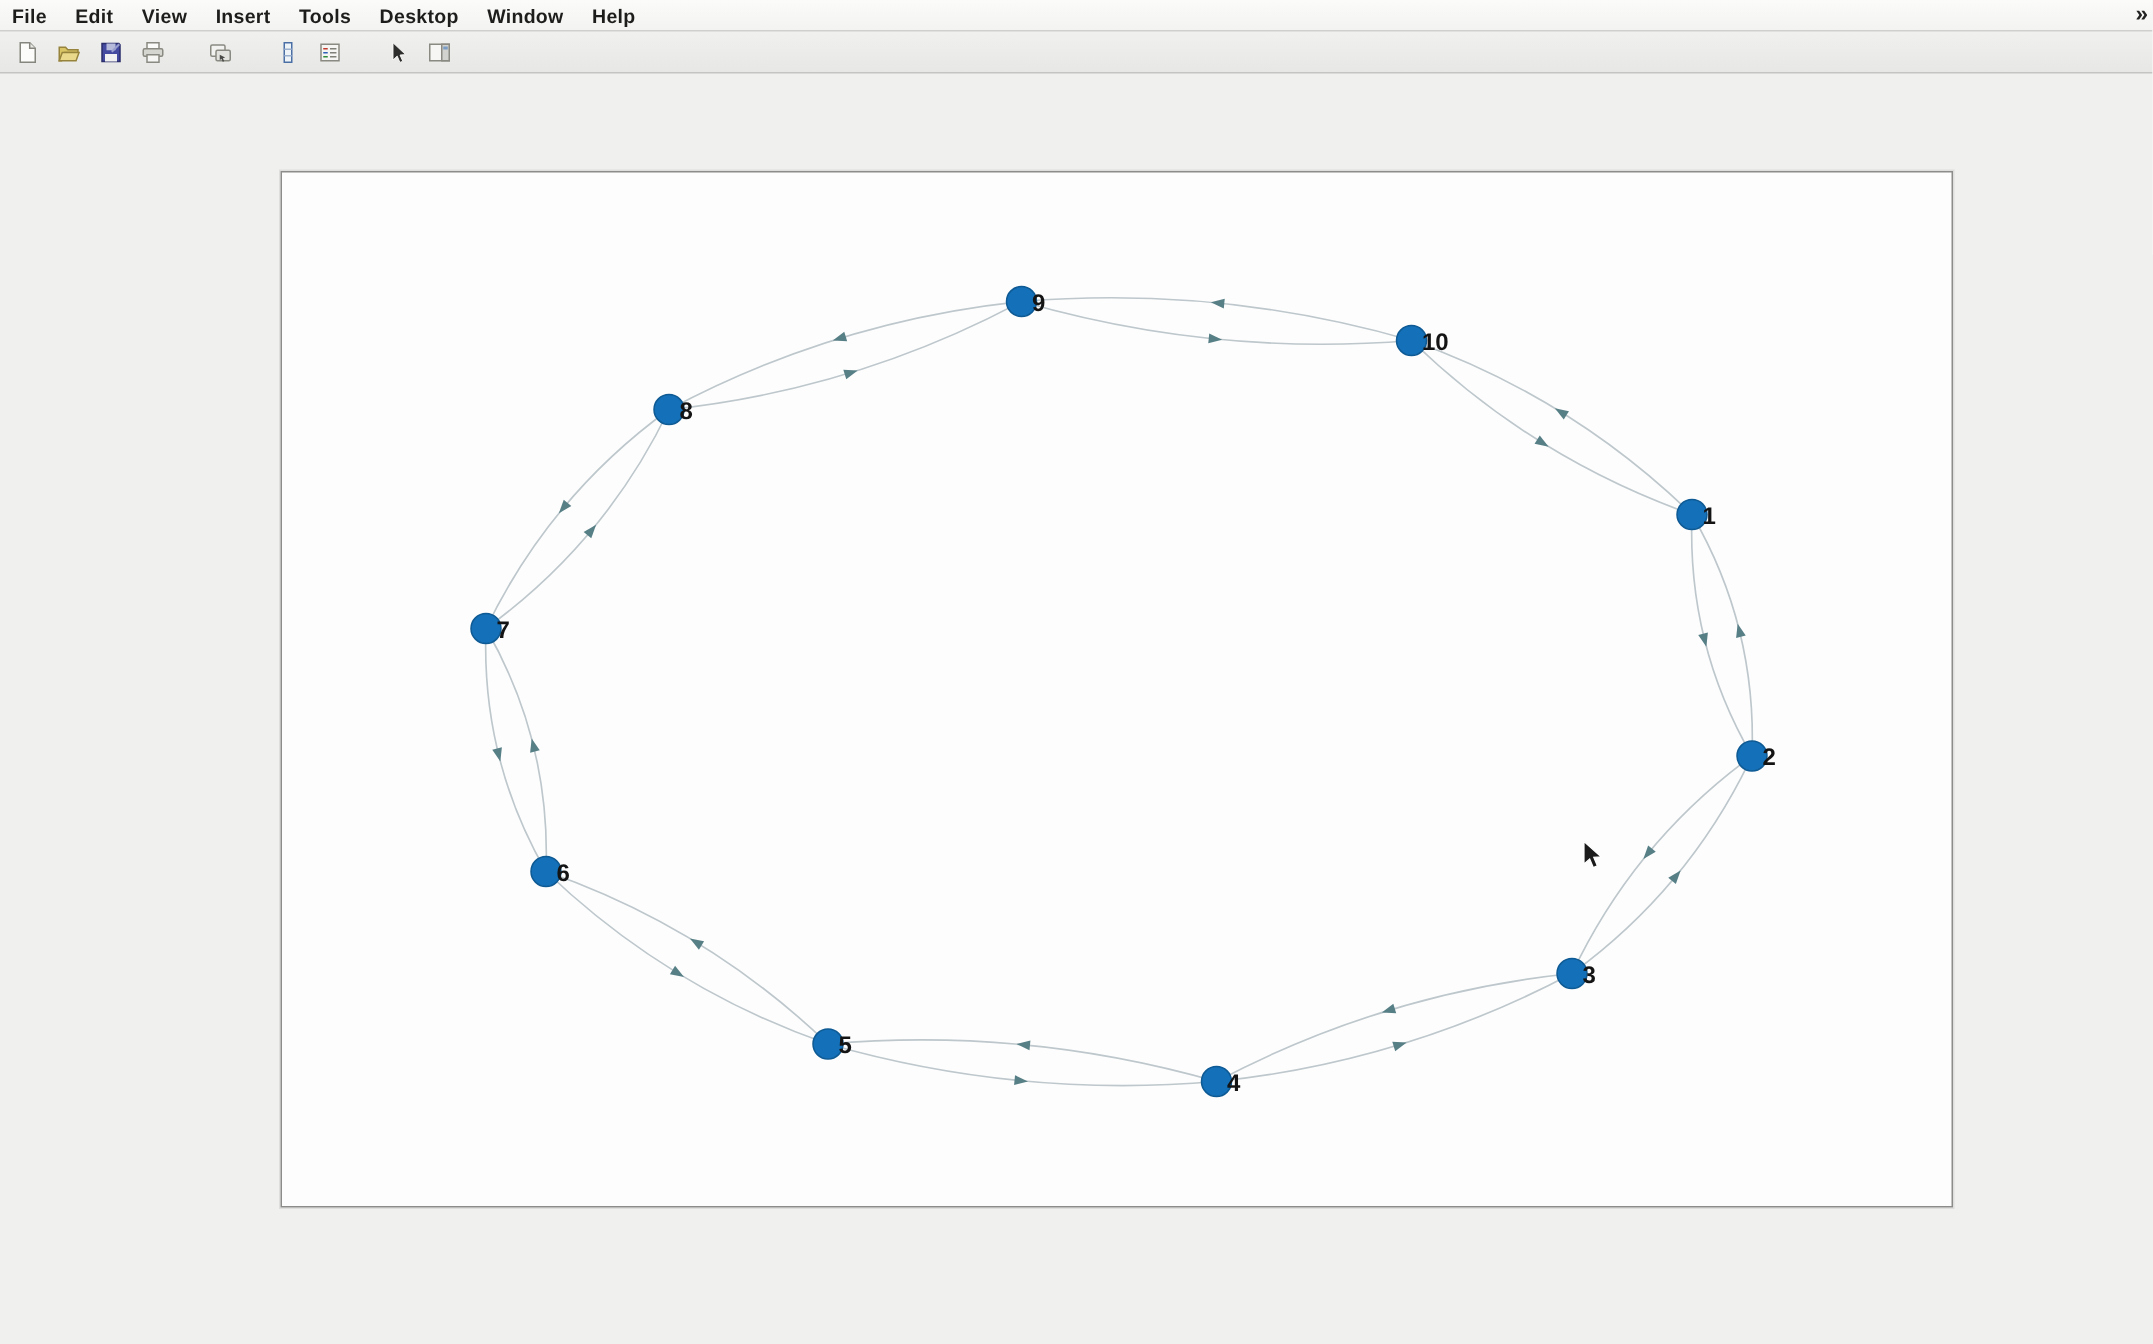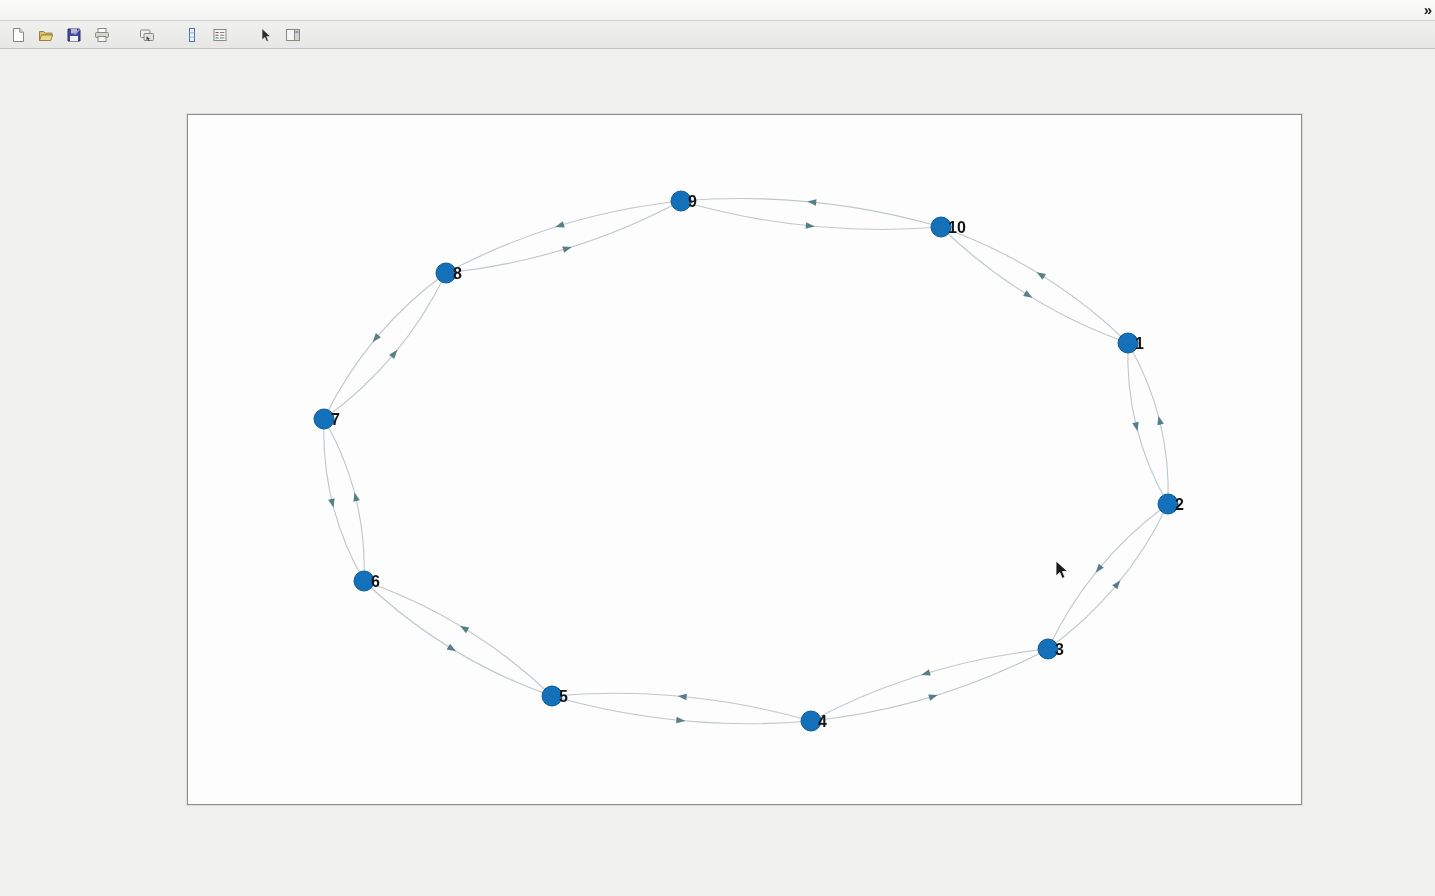--- a/index.html
+++ b/index.html
@@ -61,20 +61,30 @@
   }
   
   .mouse-cursor { position:absolute; left:1054px; top:511px; z-index:9; }
 </style>
 </head>
 <body>
 
 <div class="app">
 
   <nav class="menubar">
+    <div class="menu-items" id="menu-items">
+        <span class="menu-item">File</span>
+        <span class="menu-item">Edit</span>
+        <span class="menu-item">View</span>
+        <span class="menu-item">Insert</span>
+        <span class="menu-item">Tools</span>
+        <span class="menu-item">Desktop</span>
+        <span class="menu-item">Window</span>
+        <span class="menu-item">Help</span>
+      </div>
     <span class="menu-overflow">»</span>
   </nav>
 
   <div class="toolbar" id="toolbar">
       <div class="tb-group">
         <button class="tb-btn">
           <span>
             <svg viewBox="0 0 18 18">
               <path d="M4.5 2.5h6.3l3.7 3.7v9.3h-10z" fill="#fcfcfa" stroke="#86867e"></path>
               <path d="M10.8 2.5v3.7h3.7" fill="#e9e9e5" stroke="#86867e"></path>

